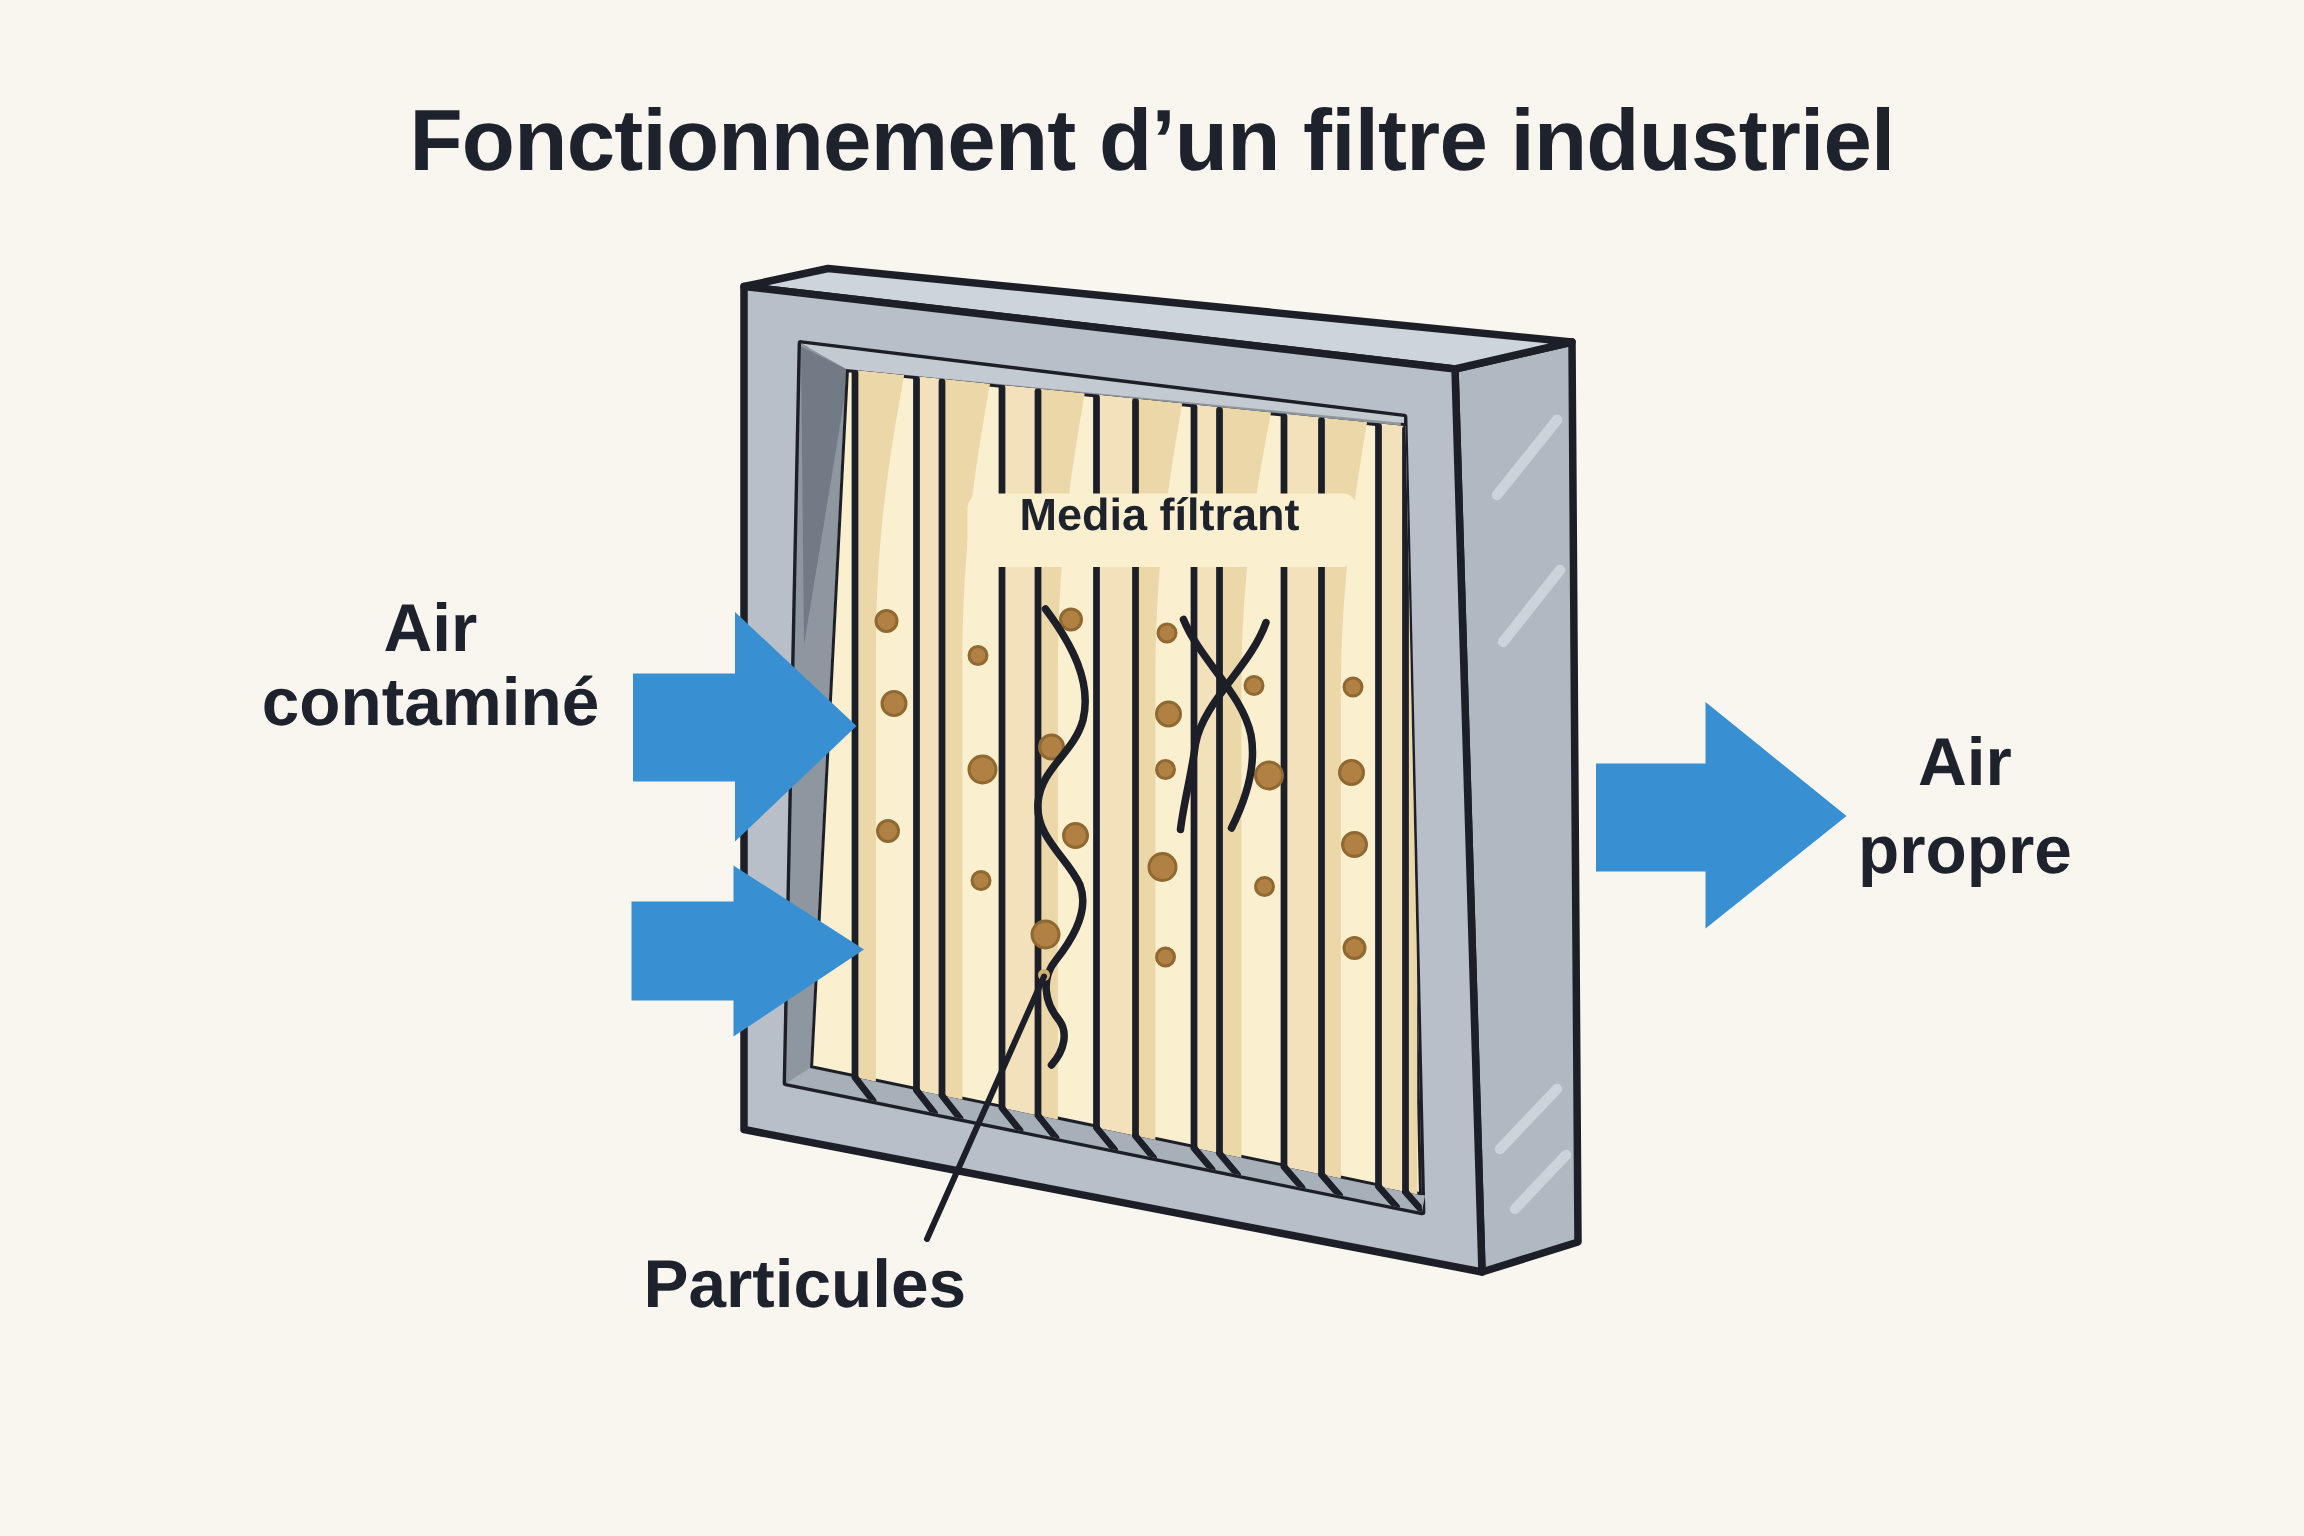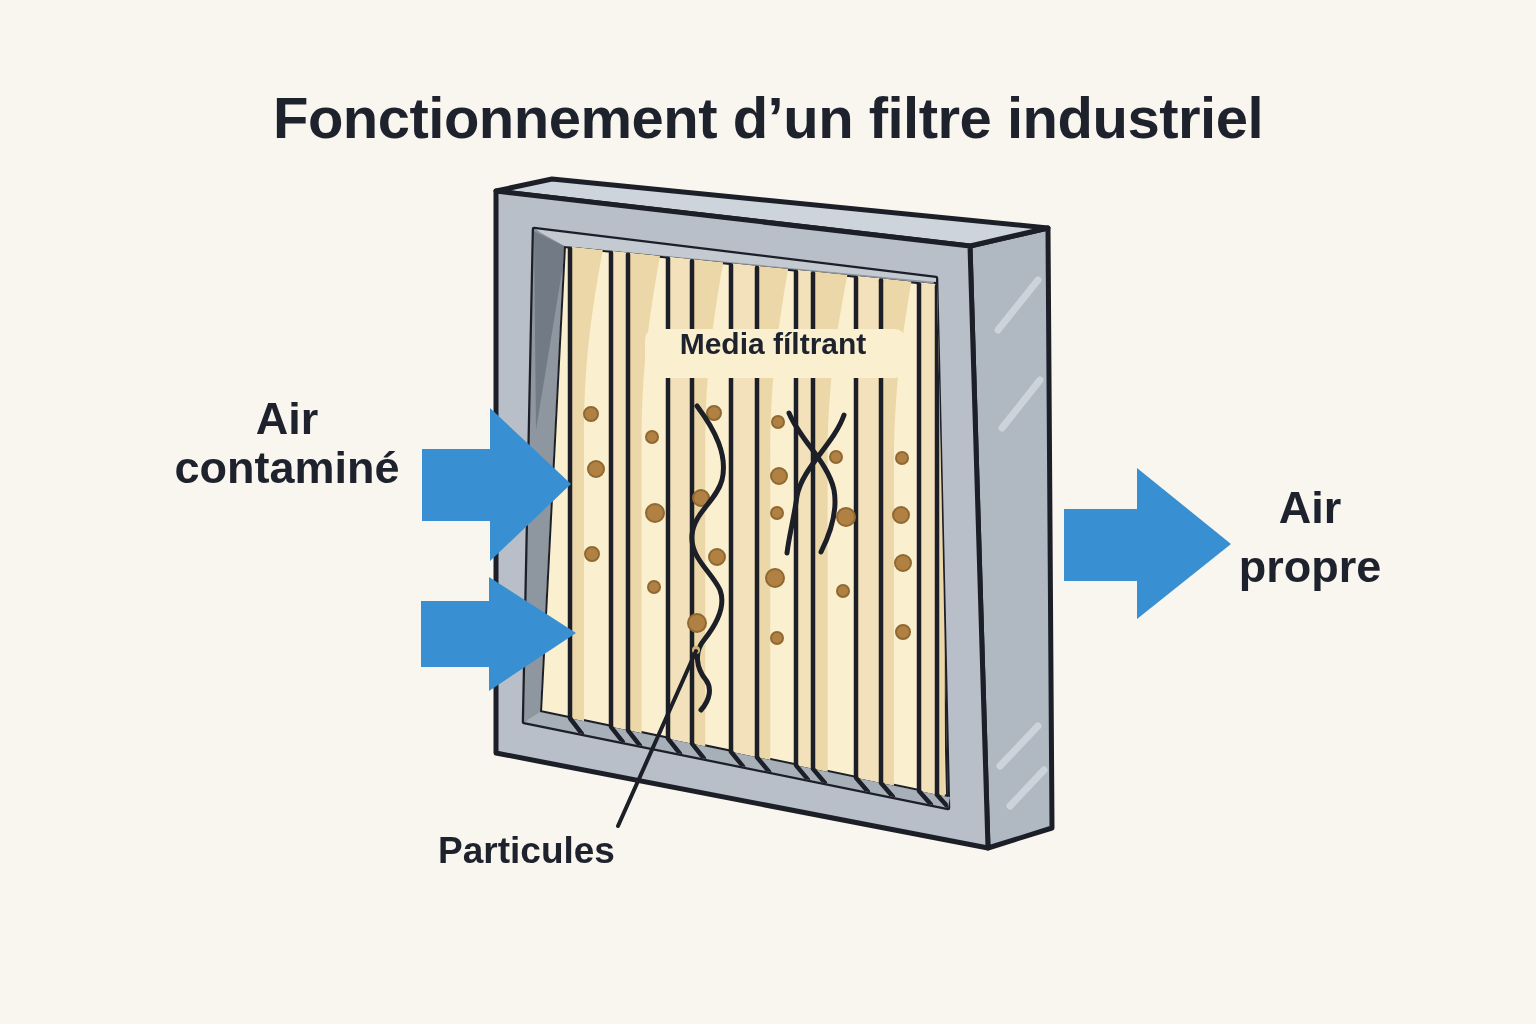--- a/index.html
+++ b/index.html
@@ -1,23 +1,23 @@
 <!DOCTYPE html>
 <html style="--background: #f9f6ef; --text: #1e222d; --arrow: #3890d2; --outline: #1c1f27; --frame-front: #b8bfc8; --frame-top: #ced4db; --frame-side: #b0b8c1; --frame-top-wall: #c3cad2; --frame-inner-wall: #8e96a0; --frame-inner-dark: #727a85; --frame-shelf: #a7afb8; --media-cream: #faefcf; --media-tan: #ecd7a9; --media-tan-light: #f2e1ba; --particle: #b08142; --particle-edge: #8f6832; --shine: #ccd3da; --pointer-dot: #cdb271;"><head>
 <meta charset="utf-8">
 <style>
   html,body{margin:0;padding:0;background:#f9f6ef;}
   .stage{position:relative;width:1536px;height:1024px;background:var(--background);
          font-family:"Liberation Sans",sans-serif;overflow:hidden;}
   .stage svg{position:absolute;left:0;top:0;}
   .label{position:absolute;color:var(--text);font-weight:700;text-align:center;white-space:nowrap;}
-  .title{left:0;top:84px;width:1536px;font-size:58px;font-weight:800;letter-spacing:-.5px;}
+  .title{left:0;top:60px;width:1536px;font-size:58px;font-weight:800;letter-spacing:-.5px;}
   .inlet{left:157px;top:394px;width:260px;font-size:45px;line-height:49px;}
   .outlet{left:1225px;top:478px;width:170px;font-size:45px;line-height:59px;}
-  .particules{left:404px;top:830px;width:245px;font-size:37px;}
+  .particules{left:414px;top:830px;width:245px;font-size:45px;}
   .media-label{left:628px;top:327px;width:290px;font-size:30px;}
 
   .f-top{fill:var(--frame-top);}
   .f-side{fill:var(--frame-side);}
   .f-front{fill:var(--frame-front);}
   .o{stroke:var(--outline);stroke-linejoin:round;}
   .inner{fill:var(--frame-inner-wall);}
   .topwall{fill:var(--frame-top-wall);}
   .leftwall{fill:var(--frame-inner-wall);}
   .darktri{fill:var(--frame-inner-dark);}

